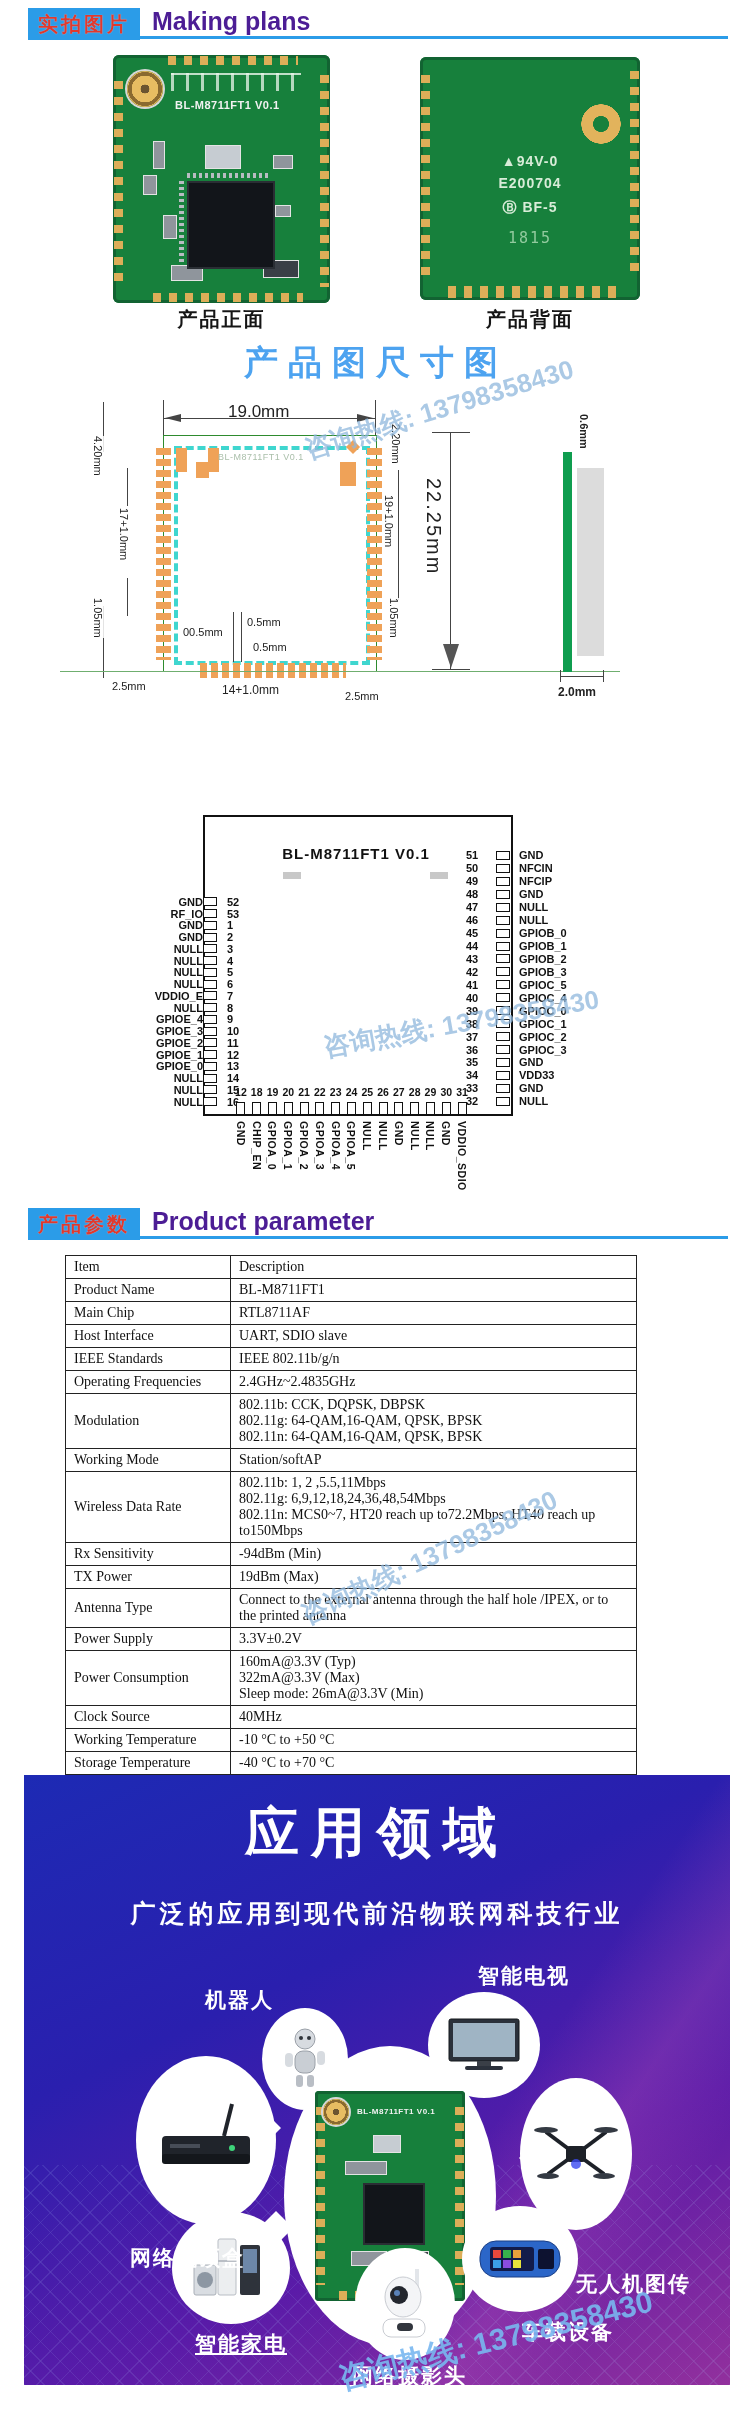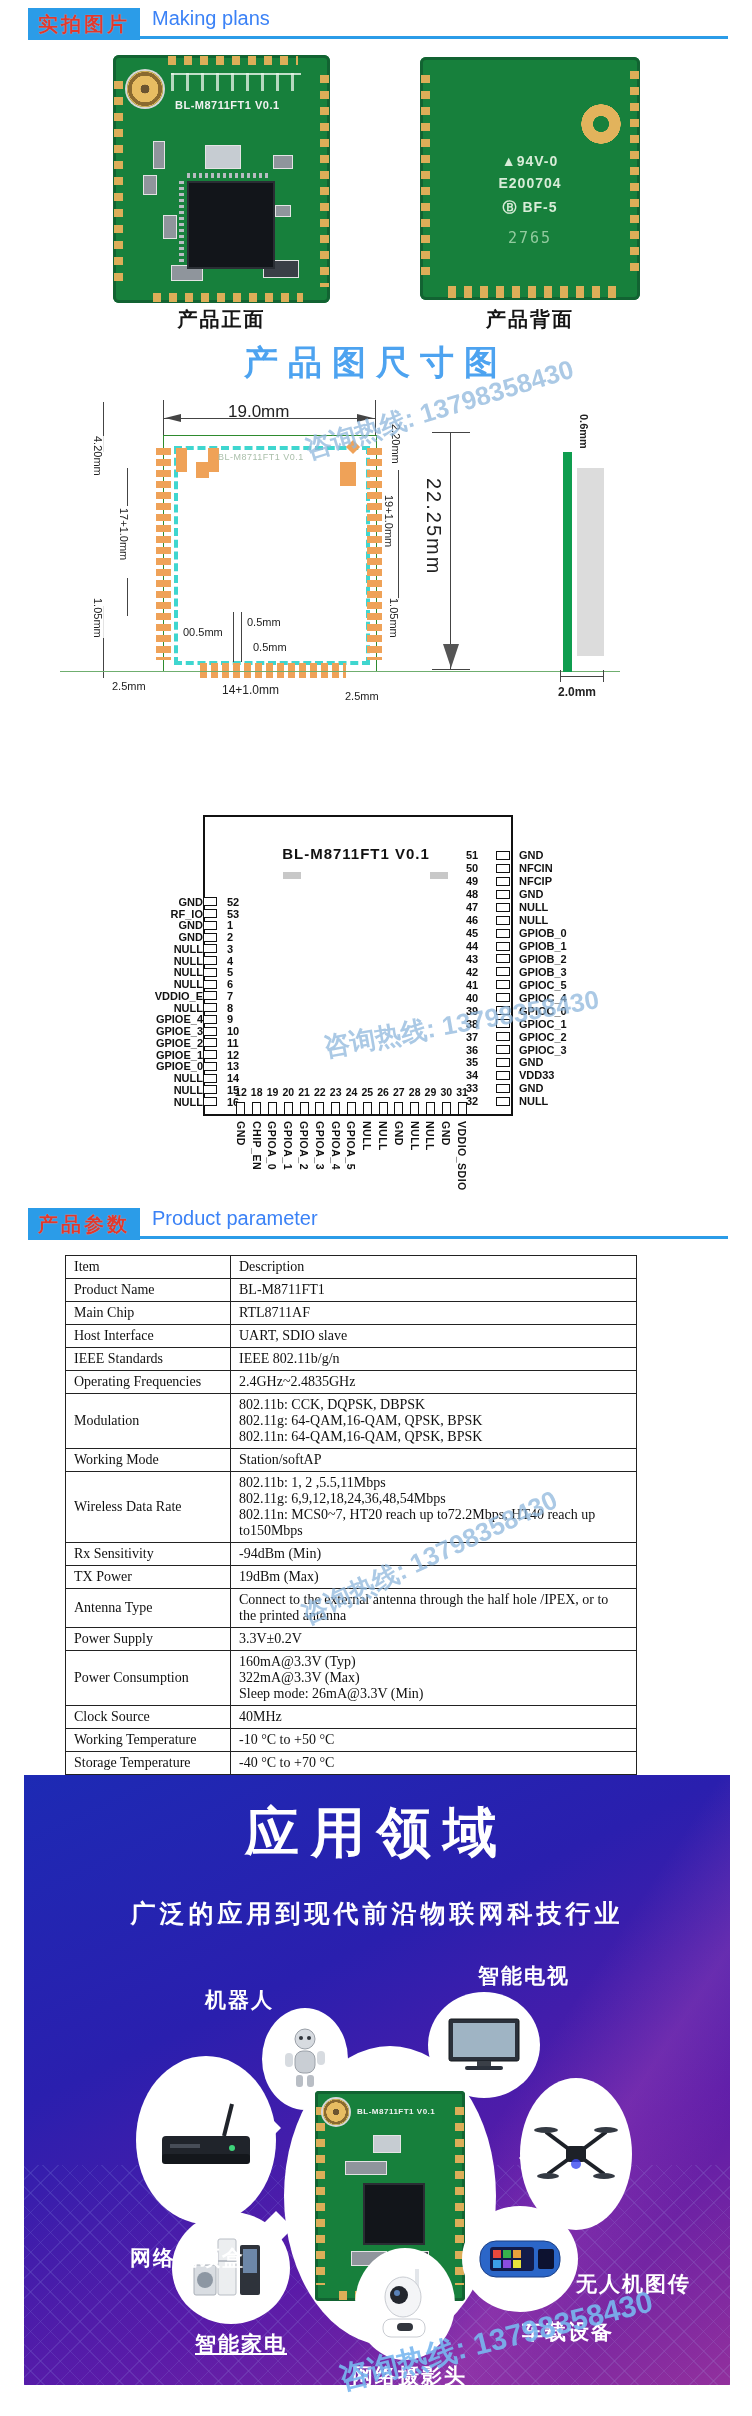--- a/index.html
+++ b/index.html
@@ -3,21 +3,21 @@
 <meta charset="utf-8">
 <style>
   html,body{margin:0;padding:0;background:#ffffff;}
   .page{position:relative;width:752px;height:2416px;background:#fff;overflow:hidden;
         font-family:"Liberation Sans",sans-serif;}
   
   .ribbon-line{position:absolute;height:3px;background:#2b9ce8;}
   .ribbon-tag{position:absolute;width:112px;height:32px;background:#2b9ce8;color:#e0392e;
               font-size:20px;font-weight:bold;letter-spacing:3px;display:flex;align-items:center;
               justify-content:center;text-shadow:0 0 1px rgba(255,255,255,.6);}
-  .ribbon-title{position:absolute;color:#3b82f6;font-size:20px;font-weight:normal;}
+  .ribbon-title{position:absolute;color:#4c1d95;font-size:25px;font-weight:bold;}
   
   .cap{position:absolute;font-size:20px;font-weight:bold;color:#151515;letter-spacing:2px;text-align:center;font-family:Liberation Serif, serif;}
   .h-blue{position:absolute;left:0;width:752px;text-align:center;color:#4da3f0;
           font-size:34px;font-weight:bold;letter-spacing:10px;}
   
   .pcb{position:absolute;background:#17803c;border-radius:6px;box-shadow:inset 0 0 0 3px #126332;}
   .pads{position:absolute;}
   .pv{width:9px;background:repeating-linear-gradient(180deg,#dcae58 0 8px,rgba(0,0,0,0) 8px 16px);}
   .ph{height:9px;background:repeating-linear-gradient(90deg,#dcae58 0 8px,rgba(0,0,0,0) 8px 16px);}
   .ipex{position:absolute;left:14px;top:16px;width:36px;height:36px;border-radius:50%;
@@ -132,21 +132,21 @@
     <div class="pads ph" style="bottom:2px;left:28px;width:168px;height:12px;"></div>
     <div style="position:absolute;right:16px;top:44px;width:46px;height:46px;border-radius:50%;
          background:radial-gradient(circle,#17803c 0 24%,#e2b35c 25% 60%,#17803c 61% 72%,#c89b4a 73% 100%);"></div>
     <div class="bmark" style="top:96px;">
       <span>▲</span><span>94V-0</span>
     </div>
     <div class="bmark" style="top:118px;">E200704</div>
     <div class="bmark" style="top:142px;">
       <span>Ⓑ</span> <span>BF-5</span>
     </div>
-    <div class="bdate" style="top:172px;">2765</div>
+    <div class="bdate" style="top:172px;">1815</div>
   </div>
 
   <div class="cap" style="left:113px;top:306px;width:217px;">产品正面</div>
   <div class="cap" style="left:420px;top:306px;width:220px;">产品背面</div>
 
   <div class="h-blue" style="top:340px;">产品图尺寸图</div>
 
   <div class="modrect"></div>
   <div class="cyandash"></div>
   <div class="opads opv" style="left:156px;top:448px;height:212px;"></div>

